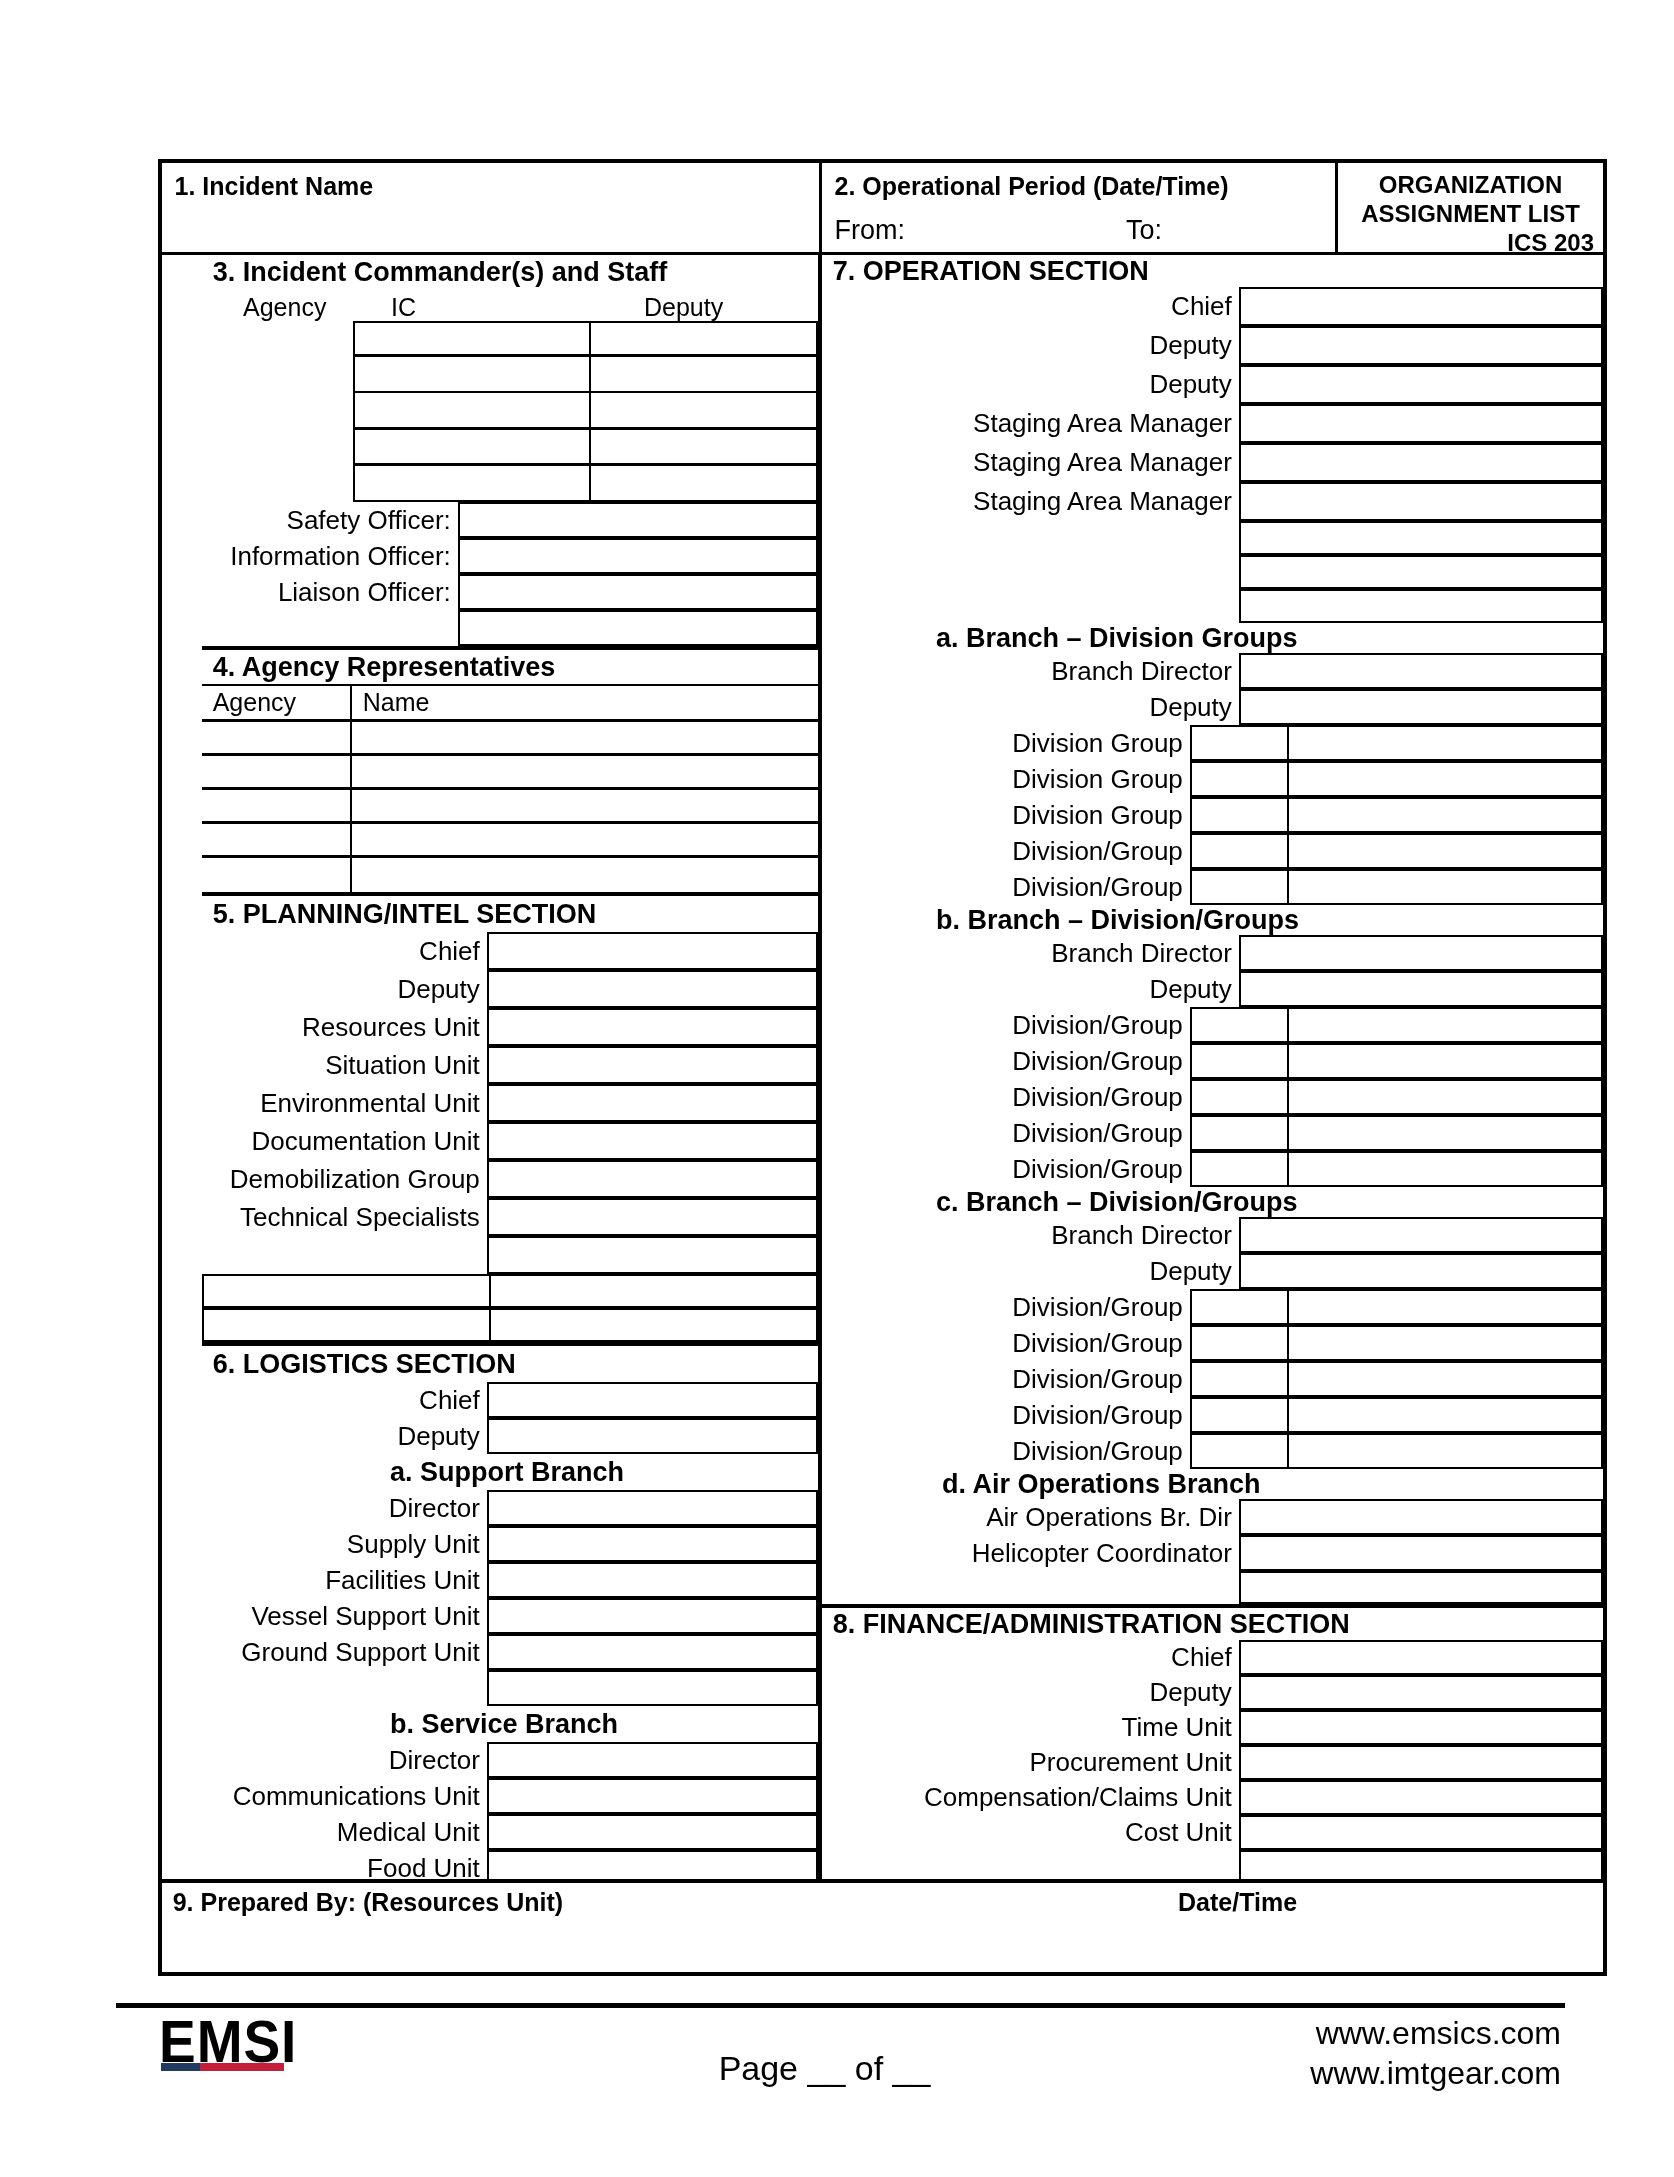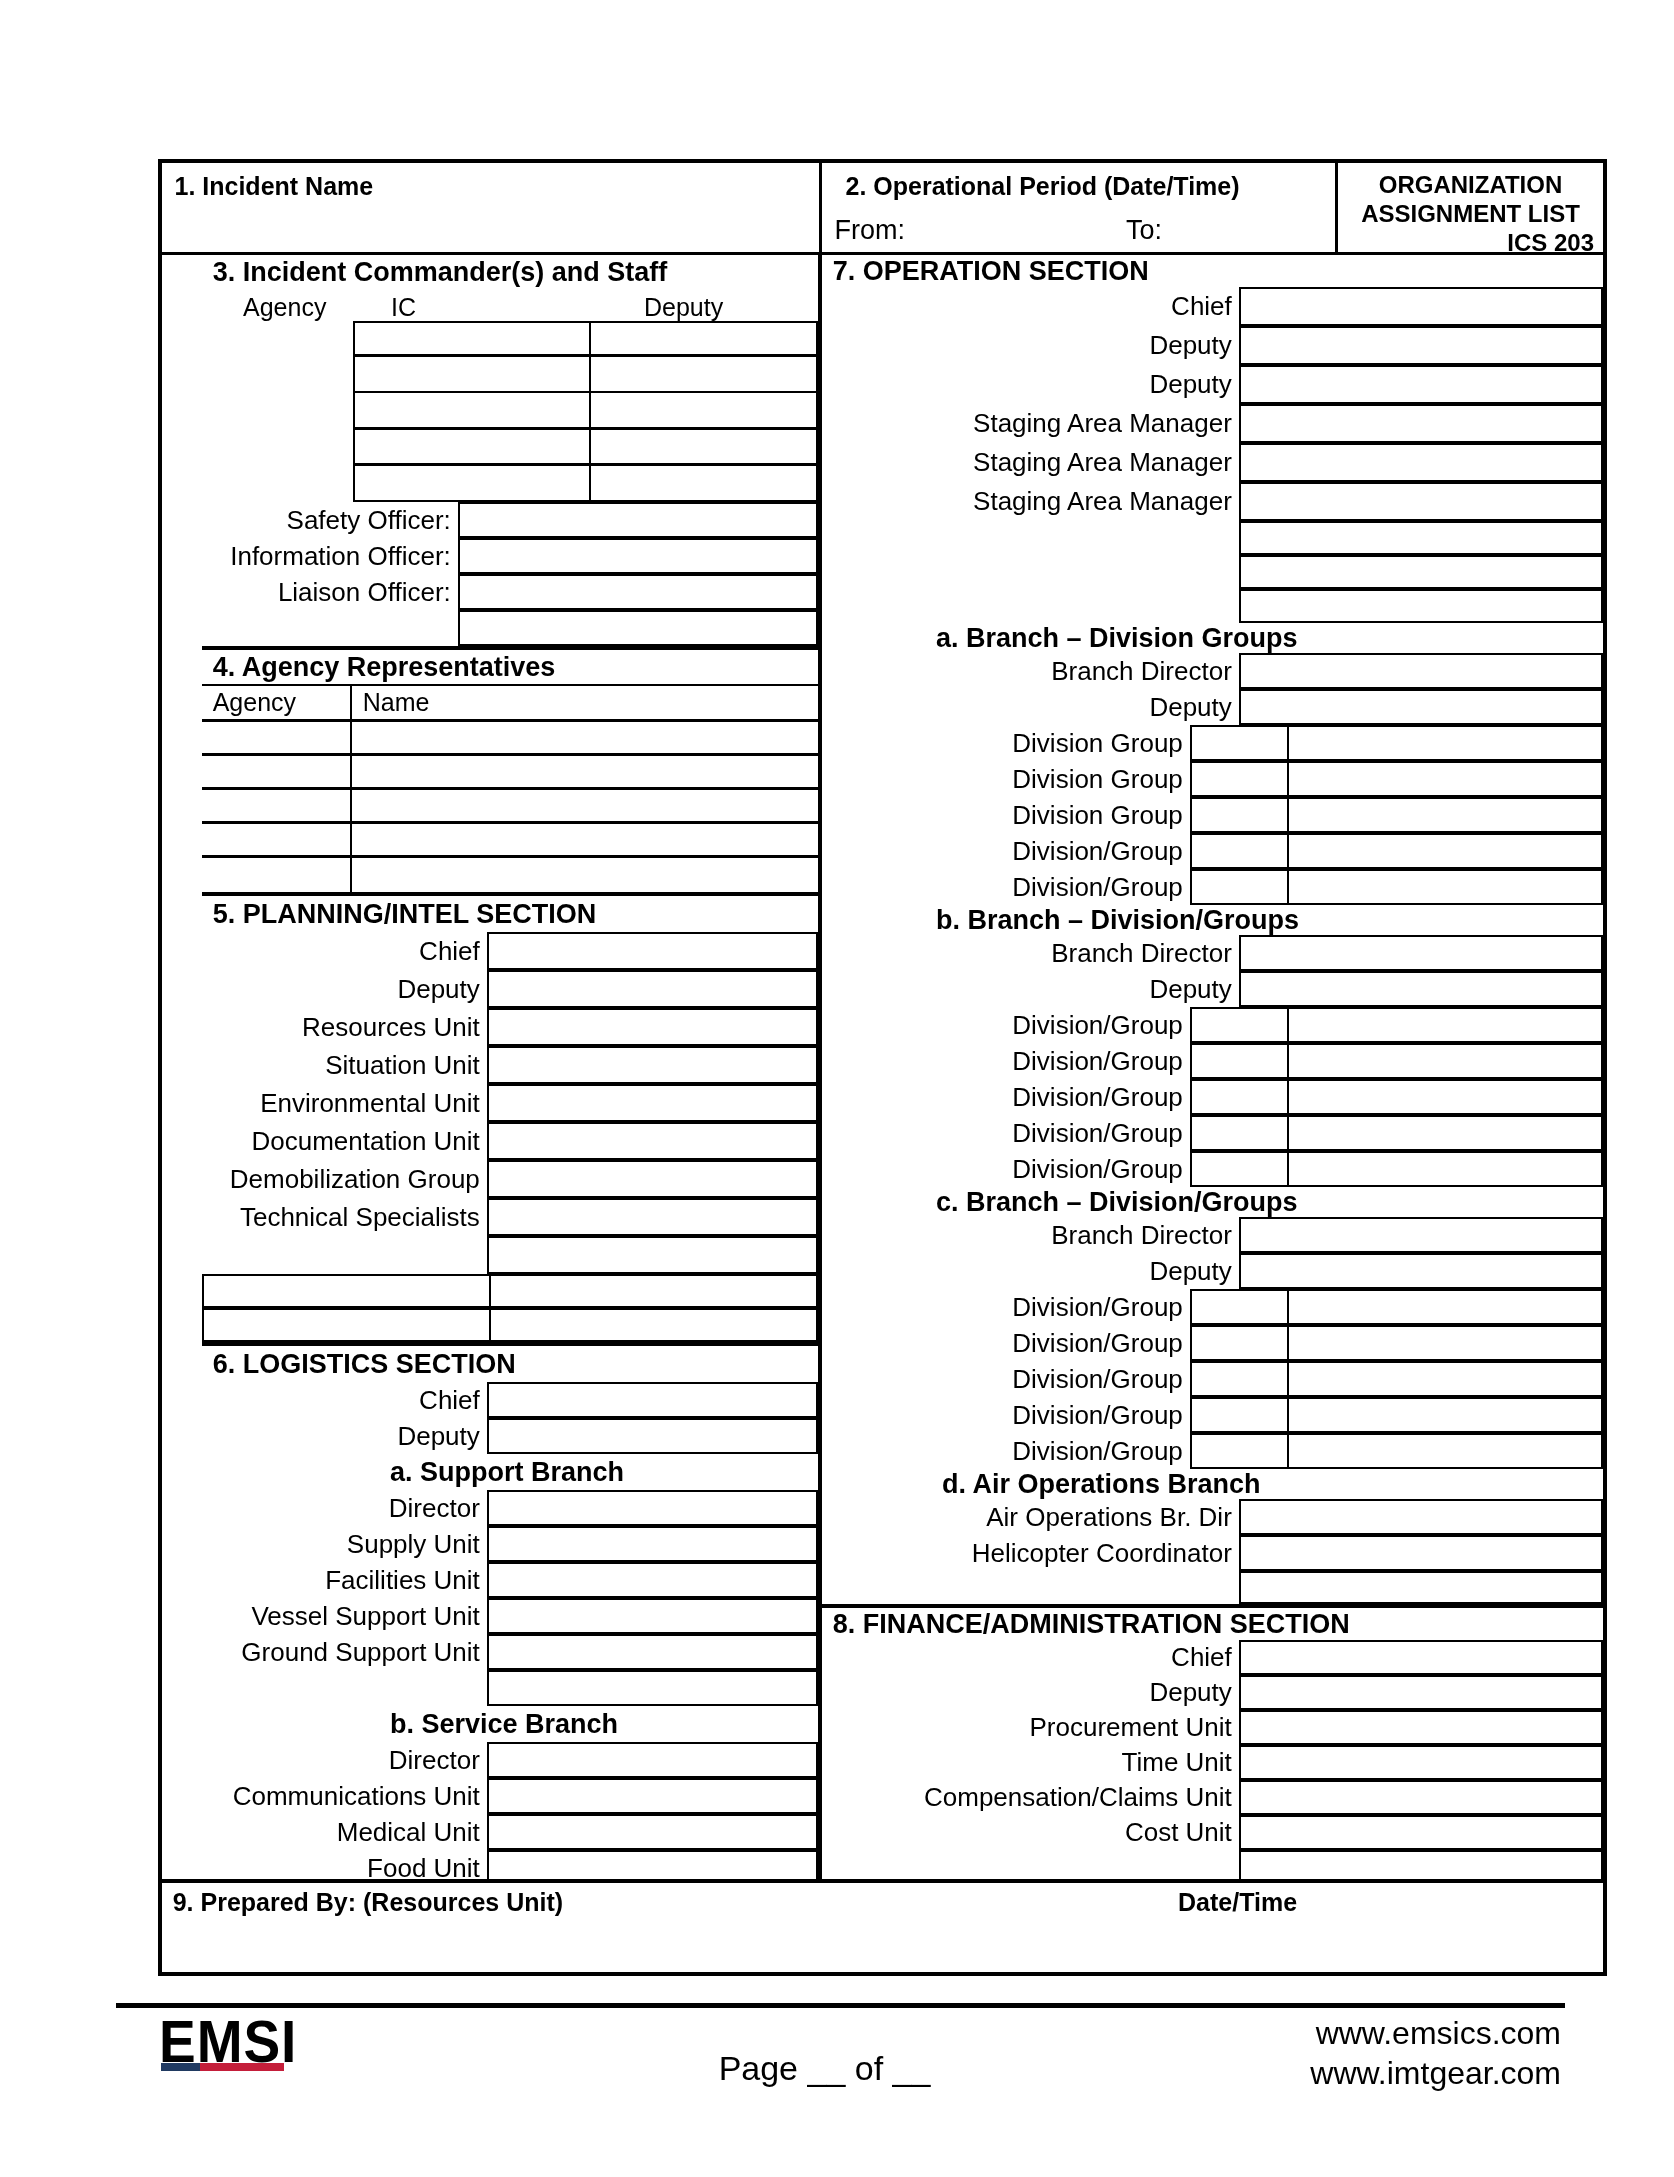--- a/index.html
+++ b/index.html
@@ -5,21 +5,21 @@
   html,body{margin:0;padding:0;background:#ffffff;}
   .page{position:relative;width:1675px;height:2177px;background:#ffffff;
         font-family:"Liberation Sans", sans-serif;color:#000;}
   
   .form{position:absolute;left:116px;top:159px;width:1449px;height:1817px;
         border:4.5px solid #000;box-sizing:border-box;background:#fff;margin-left:42px;}
   
   .hdr{display:flex;height:92px;border-bottom:3.6px solid #000;box-sizing:border-box;}
   .hdr-c{box-sizing:border-box;position:relative;}
   .hdr-c1{width:660px;border-right:3.6px solid #000;}
-  .hdr-c2{flex:1;border-right:3.6px solid #000;padding-left:11px;}
+  .hdr-c2{flex:1;border-right:3.6px solid #000;}
   .hdr-c3{width:265px;}
   .hdr-label{font-weight:bold;font-size:25px;padding:9px 0 0 12.5px;}
   .fromto{position:absolute;left:12.5px;top:52px;font-size:27px;}
   .to-label{position:absolute;left:304px;top:52px;font-size:27px;}
   .orgtitle{font-weight:bold;font-size:24px;line-height:29px;text-align:center;padding-top:7.2px;}
   .orgtitle .ics{text-align:right;padding-right:9px;}
   
   .cols{display:flex;height:1624px;overflow:hidden;}
   .col-left{width:660px;border-right:4.5px solid #000;box-sizing:border-box;padding-left:40px;}
   .col-right{flex:1;}
@@ -474,25 +474,25 @@
           <div class="sec-title" style="height:32px">8. FINANCE/ADMINISTRATION SECTION</div>
           <div class="lrow" style="height:35px">
               <div class="rlabel">Chief</div>
               <div class="rbox"></div>
             </div>
           <div class="lrow" style="height:35px">
               <div class="rlabel">Deputy</div>
               <div class="rbox"></div>
             </div>
           <div class="lrow" style="height:35px">
+              <div class="rlabel">Time Unit</div>
+              <div class="rbox"></div>
+            </div>
+          <div class="lrow" style="height:35px">
               <div class="rlabel">Procurement Unit</div>
-              <div class="rbox"></div>
-            </div>
-          <div class="lrow" style="height:35px">
-              <div class="rlabel">Time Unit</div>
               <div class="rbox"></div>
             </div>
           <div class="lrow" style="height:35px">
               <div class="rlabel">Compensation/Claims Unit</div>
               <div class="rbox"></div>
             </div>
           <div class="lrow" style="height:35px">
               <div class="rlabel">Cost Unit</div>
               <div class="rbox"></div>
             </div>

